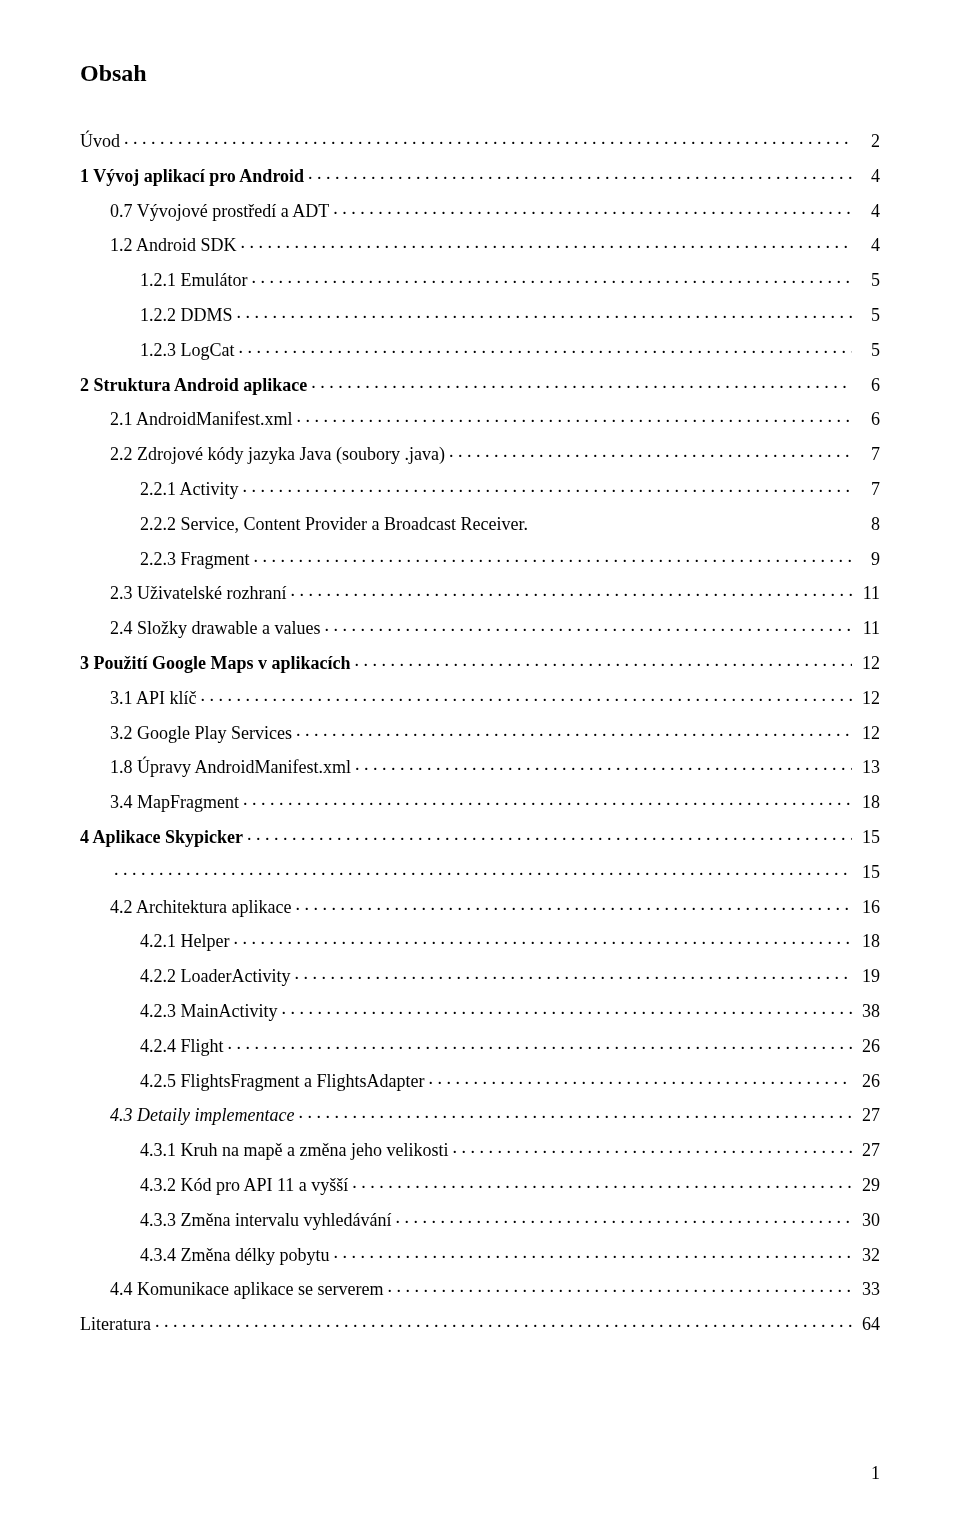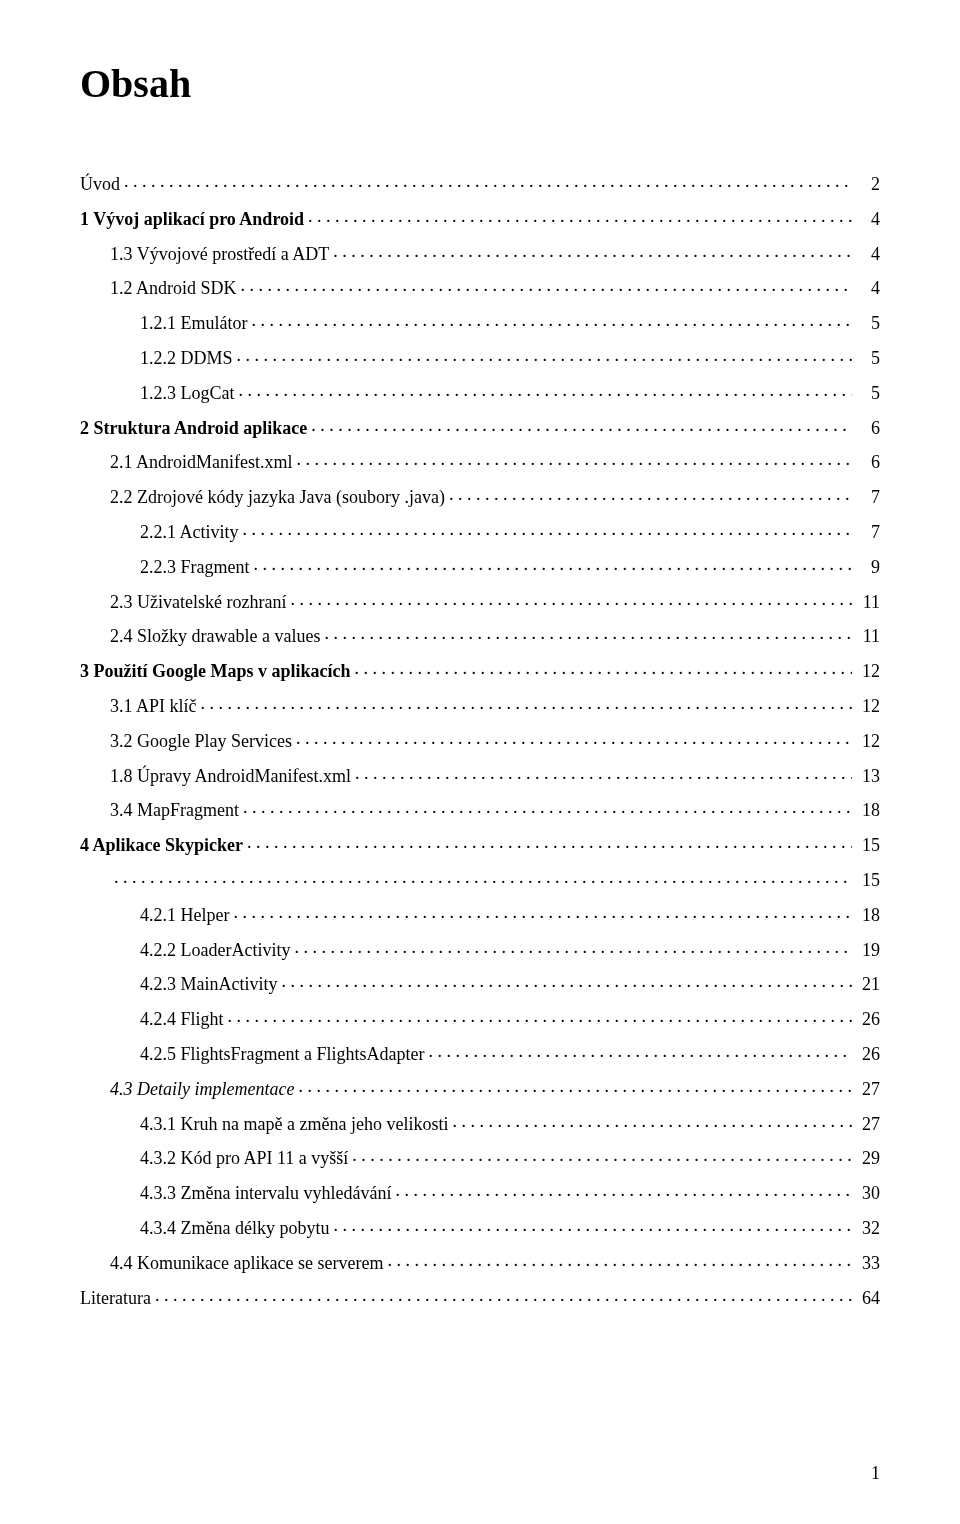--- a/index.html
+++ b/index.html
@@ -12,23 +12,23 @@
       background: #ffffff;
       font-family: "Times New Roman", Times, serif;
       font-size: 18px;
       color: #000000;
       padding: 60px 80px 60px 80px;
       width: 960px;
       min-height: 1524px;
     }
 
     .page-title {
-      font-size: 40px;
+      font-size: 24px;
       font-weight: bold;
-      margin-bottom: 63px;
+      margin-bottom: 40px;
     }
 
     .toc-entry {
       display: flex;
       align-items: flex-start;
       margin-bottom: 6px;
       line-height: 1.6;
     }
 
     .toc-label {
@@ -85,21 +85,21 @@
       <span class="toc-label">Úvod</span>
       <span class="toc-dots"></span>
       <span class="toc-page">2</span>
     </div>
     <div class="toc-entry">
       <span class="toc-label toc-label-bold">1  Vývoj aplikací pro Android</span>
       <span class="toc-dots"></span>
       <span class="toc-page">4</span>
     </div>
     <div class="toc-entry indent-1">
-      <span class="toc-label">1.3  Vývojové prostředí a ADT</span>
+      <span class="toc-label">0.7  Vývojové prostředí a ADT</span>
       <span class="toc-dots"></span>
       <span class="toc-page">4</span>
     </div>
     <div class="toc-entry indent-1">
       <span class="toc-label">1.2  Android SDK</span>
       <span class="toc-dots"></span>
       <span class="toc-page">4</span>
     </div>
     <div class="toc-entry indent-2">
       <span class="toc-label">1.2.1  Emulátor</span>
@@ -130,20 +130,25 @@
       <span class="toc-label">2.2  Zdrojové kódy jazyka Java (soubory .java)</span>
       <span class="toc-dots"></span>
       <span class="toc-page">7</span>
     </div>
     <div class="toc-entry indent-2">
       <span class="toc-label">2.2.1  Activity</span>
       <span class="toc-dots"></span>
       <span class="toc-page">7</span>
     </div>
     <div class="toc-entry indent-2">
+      <span class="toc-label">2.2.2  Service, Content Provider a Broadcast Receiver.</span>
+      <span class="toc-dots" style="visibility: hidden;"></span>
+      <span class="toc-page">8</span>
+    </div>
+    <div class="toc-entry indent-2">
       <span class="toc-label">2.2.3  Fragment</span>
       <span class="toc-dots"></span>
       <span class="toc-page">9</span>
     </div>
     <div class="toc-entry indent-1">
       <span class="toc-label">2.3  Uživatelské rozhraní</span>
       <span class="toc-dots"></span>
       <span class="toc-page">11</span>
     </div>
     <div class="toc-entry indent-1">
@@ -178,34 +183,39 @@
     </div>
     <div class="toc-entry">
       <span class="toc-label toc-label-bold">4  Aplikace Skypicker</span>
       <span class="toc-dots"></span>
       <span class="toc-page">15</span>
     </div>
     <div class="toc-entry indent-1">
       <span class="toc-dots"></span>
       <span class="toc-page">15</span>
     </div>
+    <div class="toc-entry indent-1">
+      <span class="toc-label">4.2  Architektura aplikace</span>
+      <span class="toc-dots"></span>
+      <span class="toc-page">16</span>
+    </div>
     <div class="toc-entry indent-2">
       <span class="toc-label">4.2.1  Helper</span>
       <span class="toc-dots"></span>
       <span class="toc-page">18</span>
     </div>
     <div class="toc-entry indent-2">
       <span class="toc-label">4.2.2  LoaderActivity</span>
       <span class="toc-dots"></span>
       <span class="toc-page">19</span>
     </div>
     <div class="toc-entry indent-2">
       <span class="toc-label">4.2.3  MainActivity</span>
       <span class="toc-dots"></span>
-      <span class="toc-page">21</span>
+      <span class="toc-page">38</span>
     </div>
     <div class="toc-entry indent-2">
       <span class="toc-label">4.2.4  Flight</span>
       <span class="toc-dots"></span>
       <span class="toc-page">26</span>
     </div>
     <div class="toc-entry indent-2">
       <span class="toc-label">4.2.5  FlightsFragment a FlightsAdapter</span>
       <span class="toc-dots"></span>
       <span class="toc-page">26</span>

